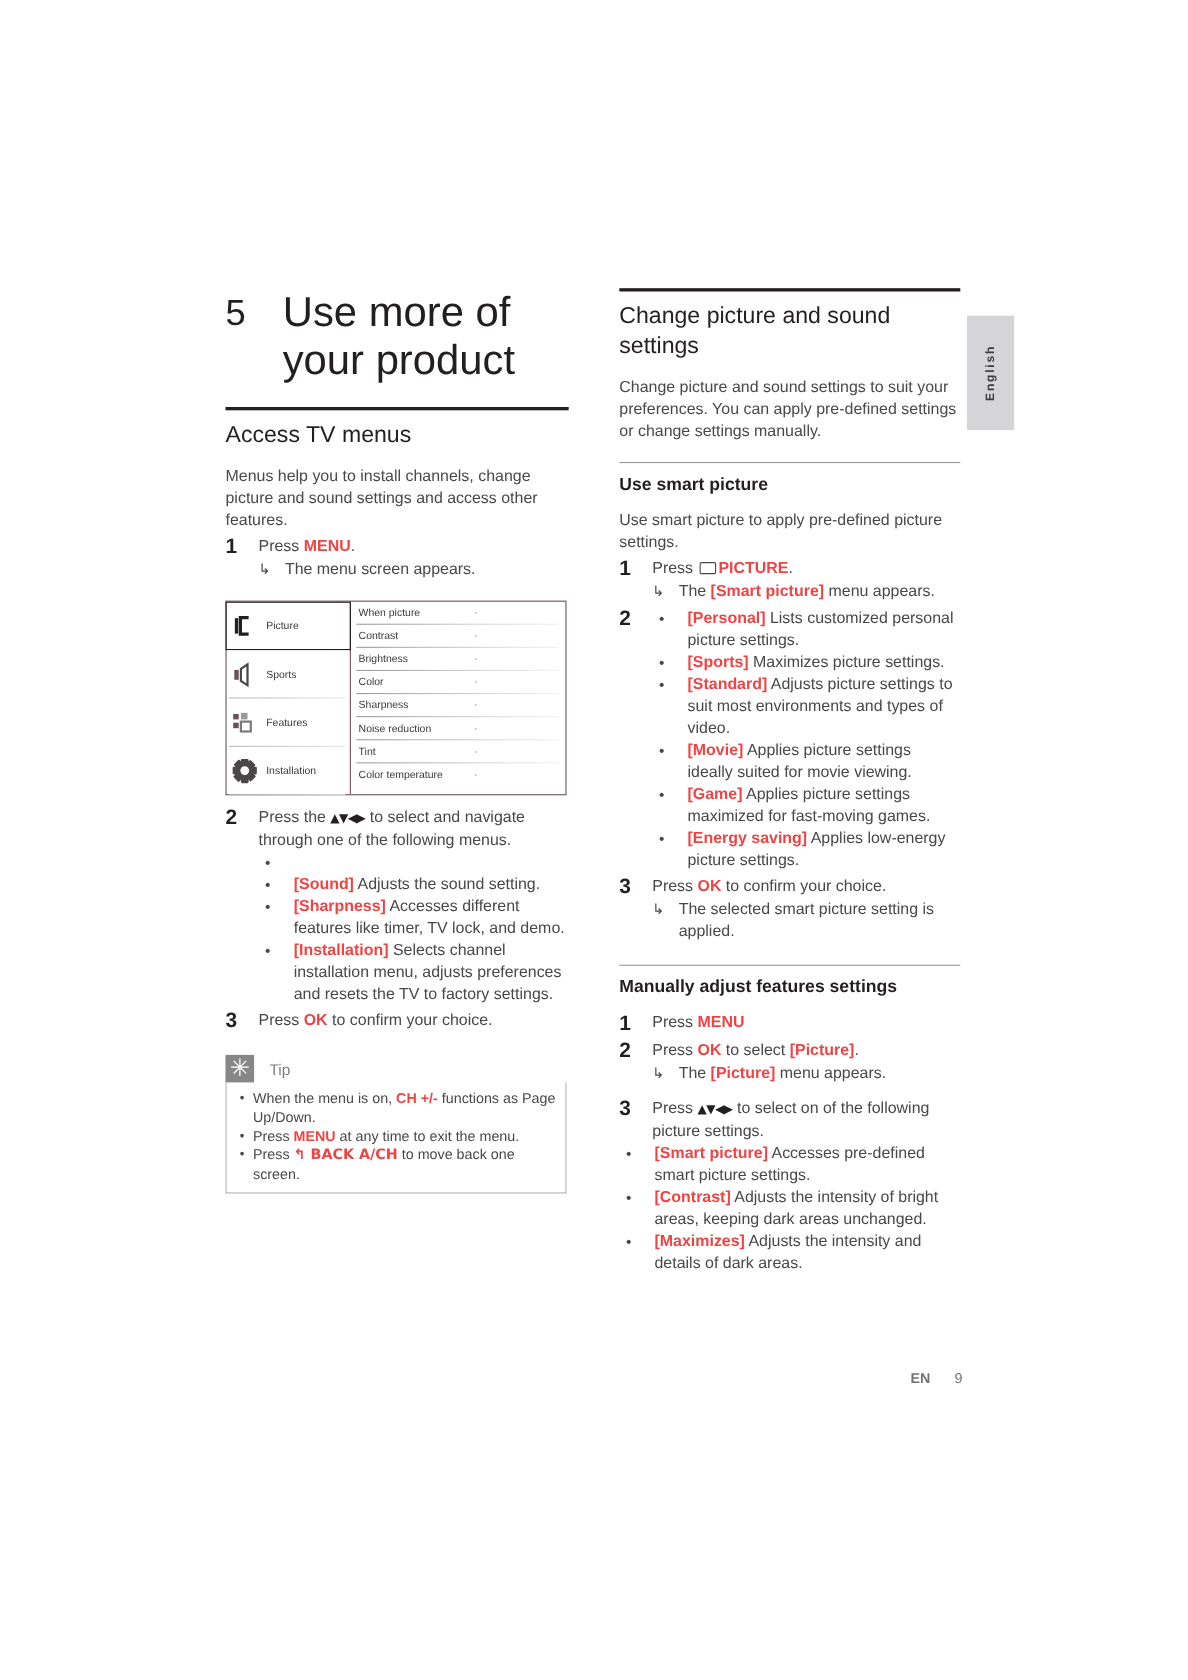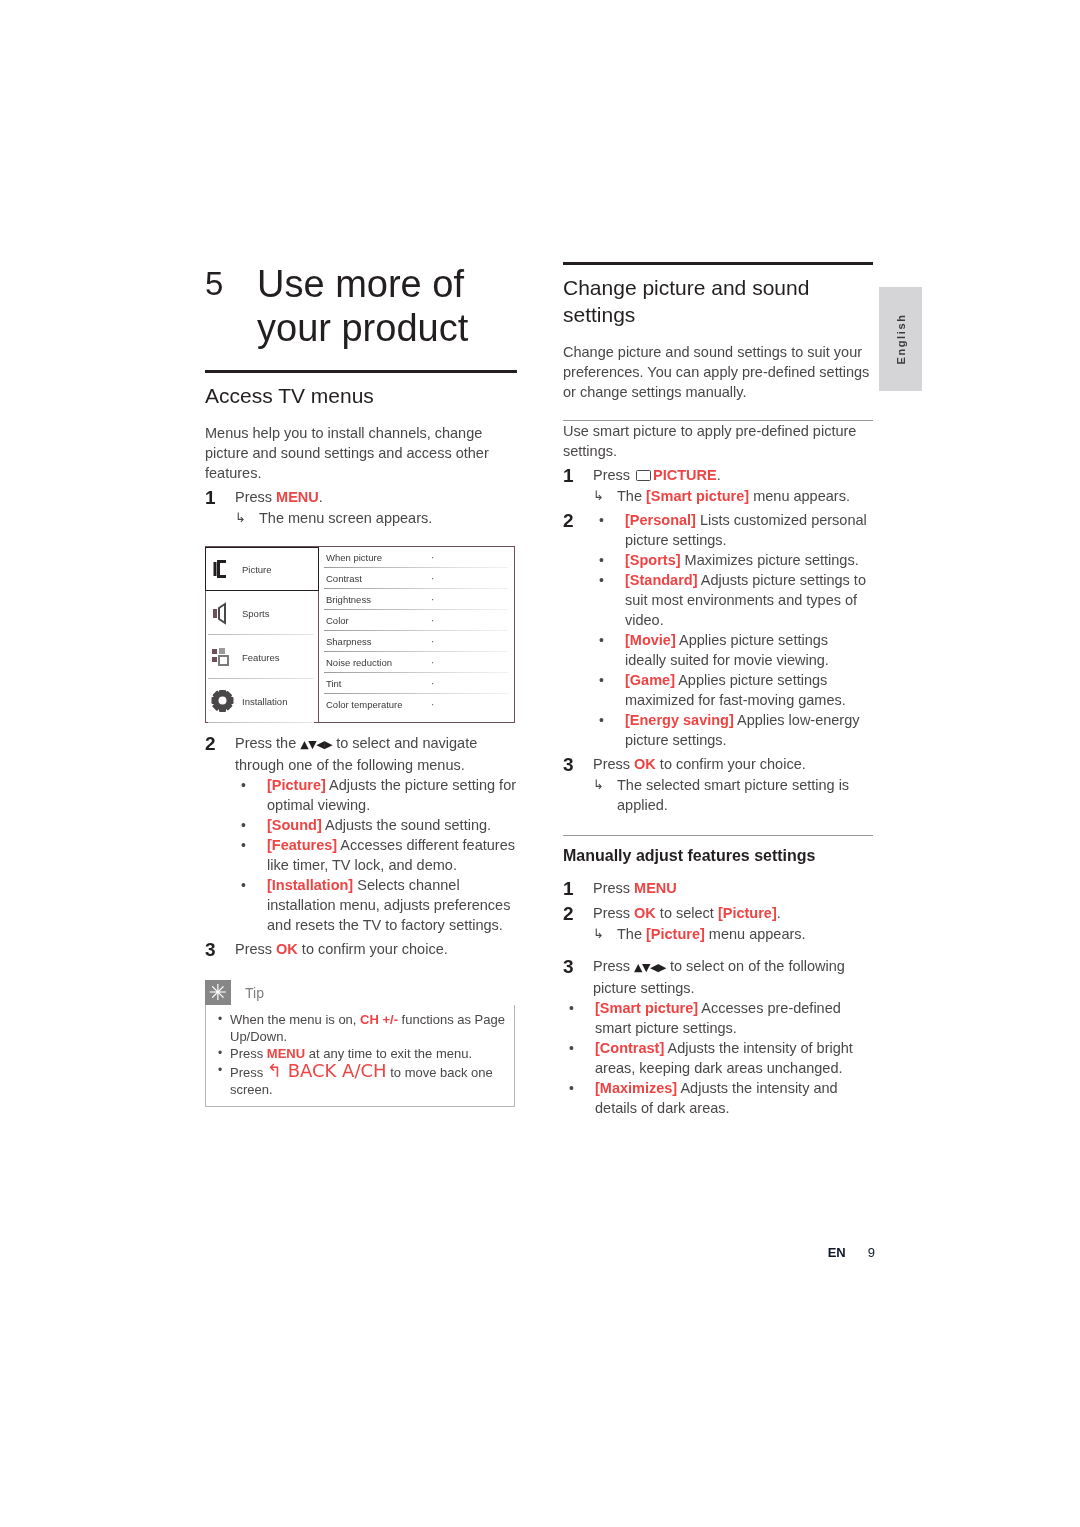--- a/index.html
+++ b/index.html
@@ -296,43 +296,43 @@
   }
 
   
   .footer {
     position: absolute;
     left: 563px;
     top: 1245px;
     width: 312px;
     text-align: right;
     font-size: 13px;
-    color: #0f172a;
+    color: #737373;
   }
   .footer .en { font-weight: 700; margin-right: 22px; }
   .footer .pg { font-weight: 400; }
 
   .arrowkeys {
     font-family: "DejaVu Sans", sans-serif;
     font-size: 11px;
     letter-spacing: -0.5px;
     color: #231f20;
   }
   .pic-glyph {
     display: inline-block;
     width: 13px; height: 9px;
     border: 1.7px solid #4a4748;
     border-radius: 1.5px;
     vertical-align: -1px;
     margin: 0 2px;
   }
   .back-glyph {
     font-family: "DejaVu Sans", sans-serif;
-    font-weight: 400;
-    font-size: 18px;
+    font-weight: 700;
+    font-size: 13px;
     margin-top: 40px;
   }
   .spacer-8 { height: 8px; }
   .spacer-14 { height: 14px; }
   .spacer-20 { height: 20px; }
 </style>
 </head>
 <body>
 
 <div class="page">
@@ -463,29 +463,28 @@
       </div>
     </div>
 
     <div class="step">
       <div class="step-num">2</div>
       <div class="step-body">
         <div><span>Press the </span><span class="arrowkeys bold">▲▼◀▶</span><span> to select and navigate through one of the following menus.</span></div>
         <ul class="bullets step-bullets">
           <li>
               <span class="dot">•</span>
-              <span class="txt"><b>[Picture]</b><span> Adjusts the picture setting for optimal viewing.</span></span>
             </li>
           <li>
               <span class="dot">•</span>
               <span class="txt"><b>[Sound]</b><span> Adjusts the sound setting.</span></span>
             </li>
           <li>
               <span class="dot">•</span>
-              <span class="txt"><b>[Features]</b><span> Accesses different features like timer, TV lock, and demo.</span></span>
+              <span class="txt"><b>[Sharpness]</b><span> Accesses different features like timer, TV lock, and demo.</span></span>
             </li>
           <li>
               <span class="dot">•</span>
               <span class="txt"><b>[Installation]</b><span> Selects channel installation menu, adjusts preferences and resets the TV to factory settings.</span></span>
             </li>
         </ul>
       </div>
     </div>
 
     <div class="step">
@@ -527,20 +526,21 @@
     <div class="rule-thick"></div>
     <h2 class="sec">
       <span>Change picture and sound</span><br>
       <span>settings</span>
     </h2>
 
     <p class="body">Change picture and sound settings to suit your preferences. You can apply pre-defined settings or change settings manually.</p>
 
     <div class="spacer-14"></div>
     <div class="rule-thin"></div>
+    <h3 class="subsec">Use smart picture</h3>
 
     <p class="body">Use smart picture to apply pre-defined picture settings.</p>
 
     <div class="step">
       <div class="step-num">1</div>
       <div class="step-body">
         <div><span>Press </span><span class="pic-glyph"></span><b>PICTURE</b><span>.</span></div>
         <div class="sub-arrow">
           <div class="arr">↳</div>
           <div class="arr-txt"><span>The </span><b>[Smart picture]</b><span> menu appears.</span></div>

